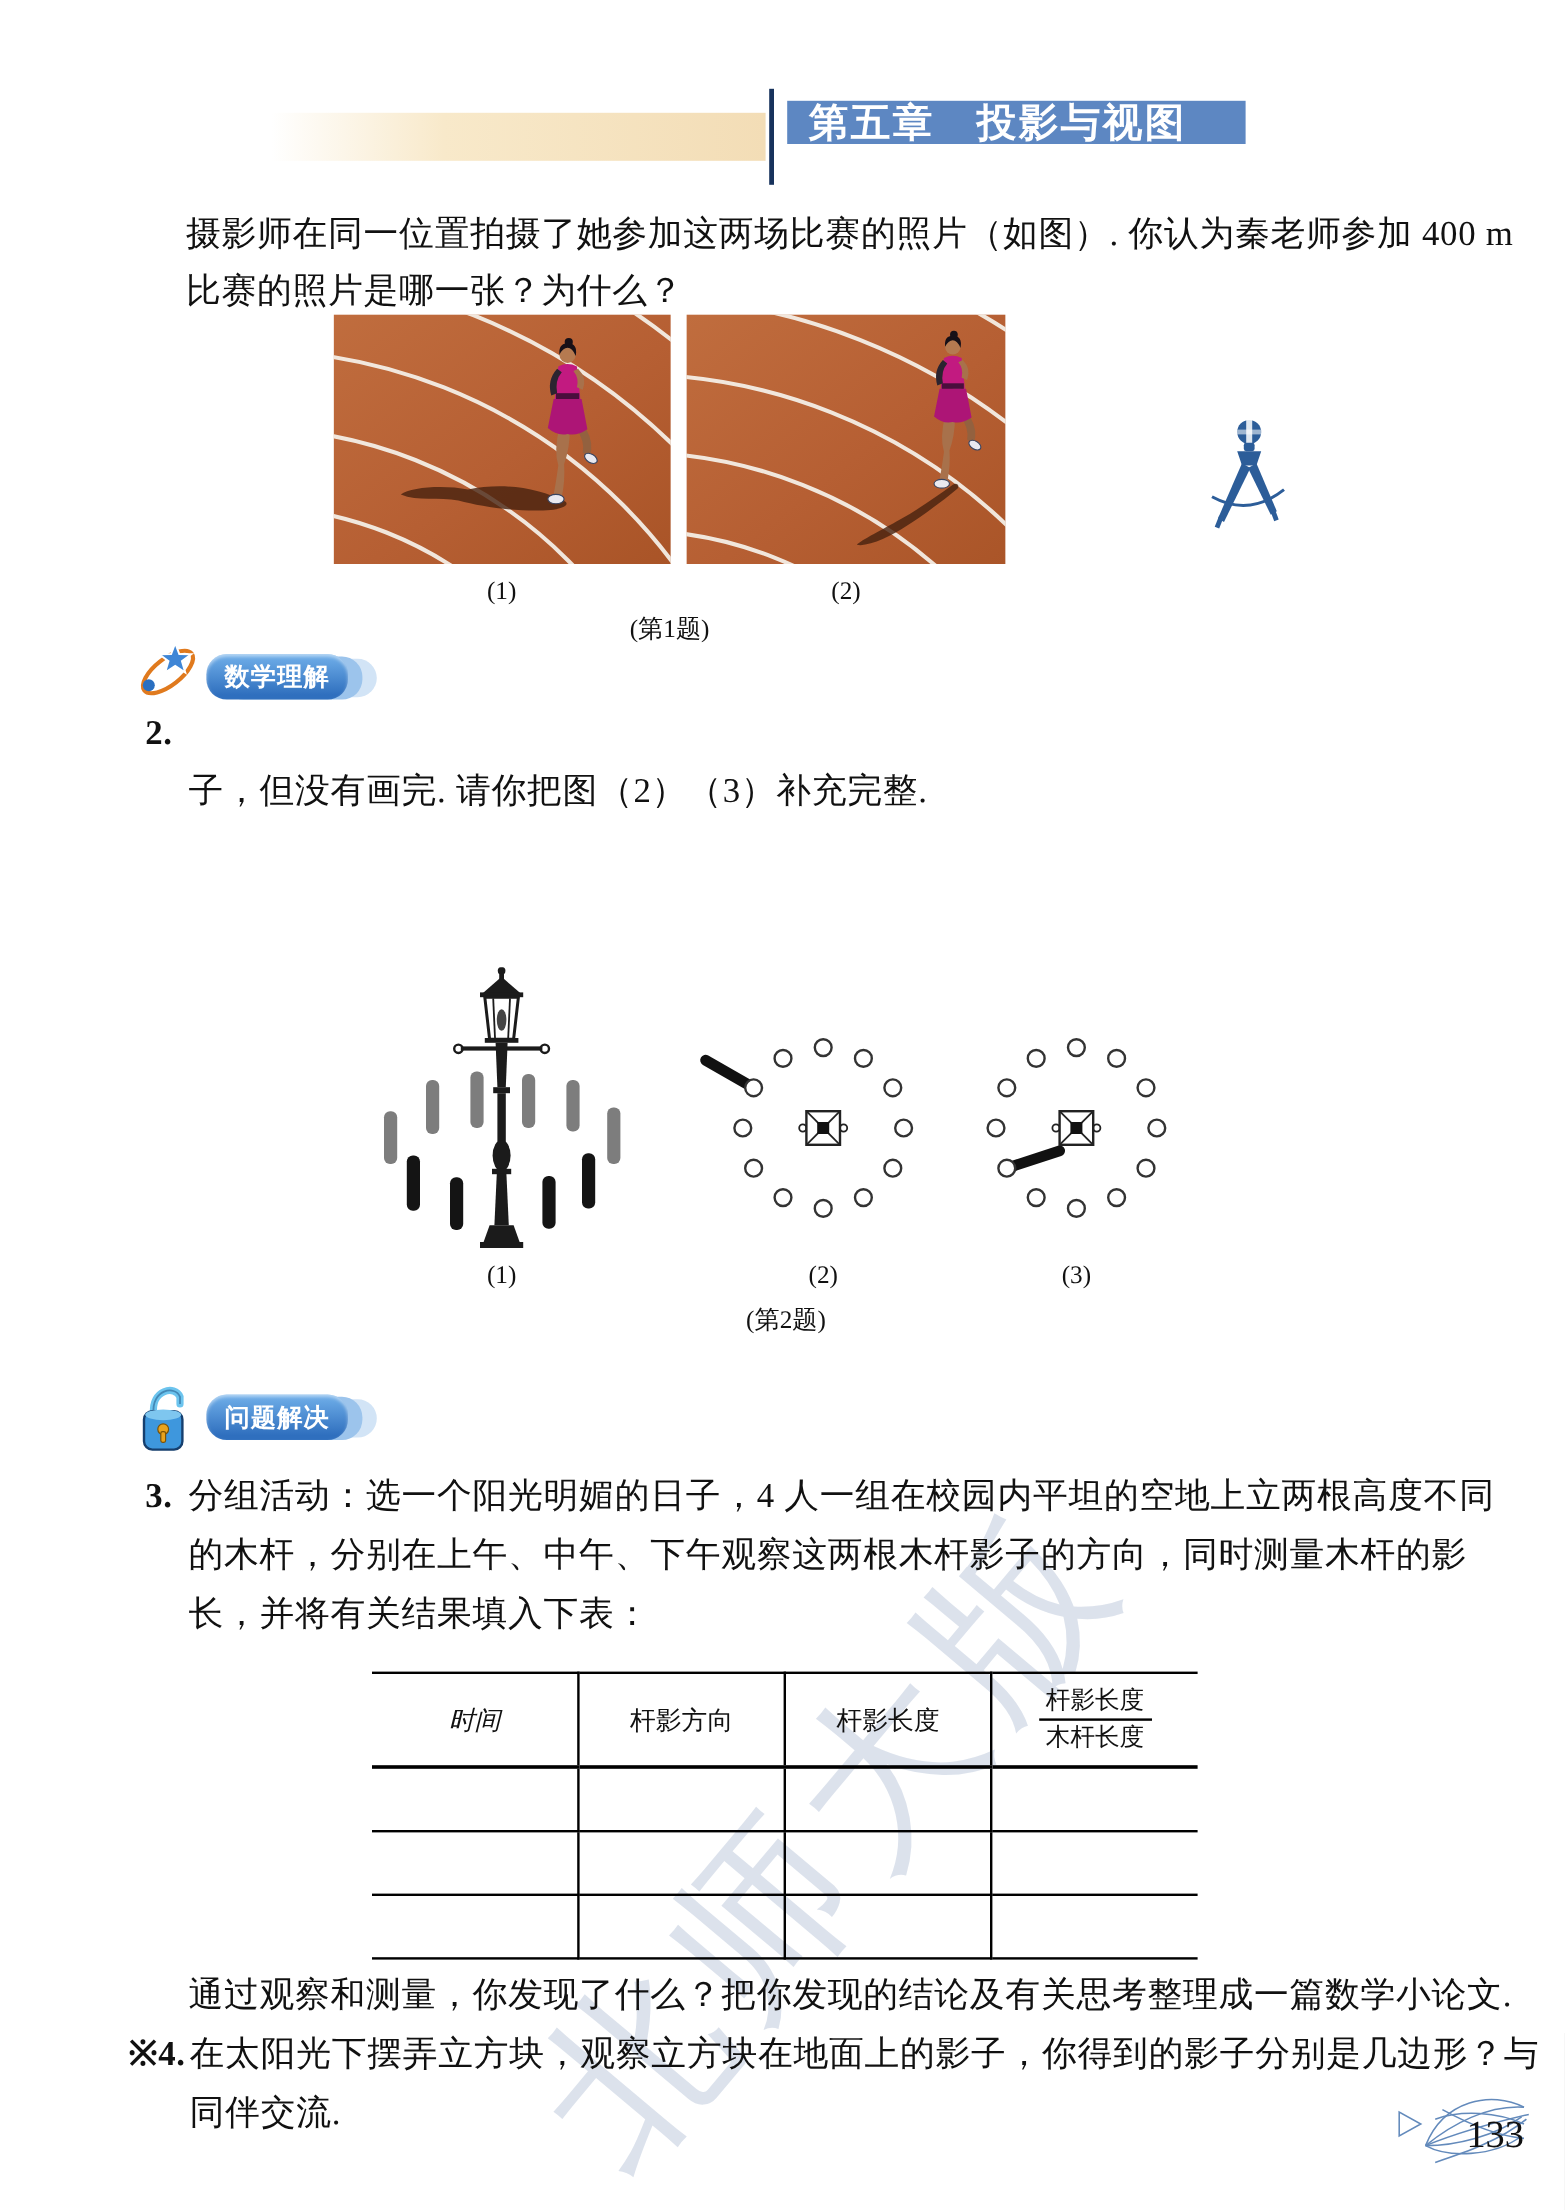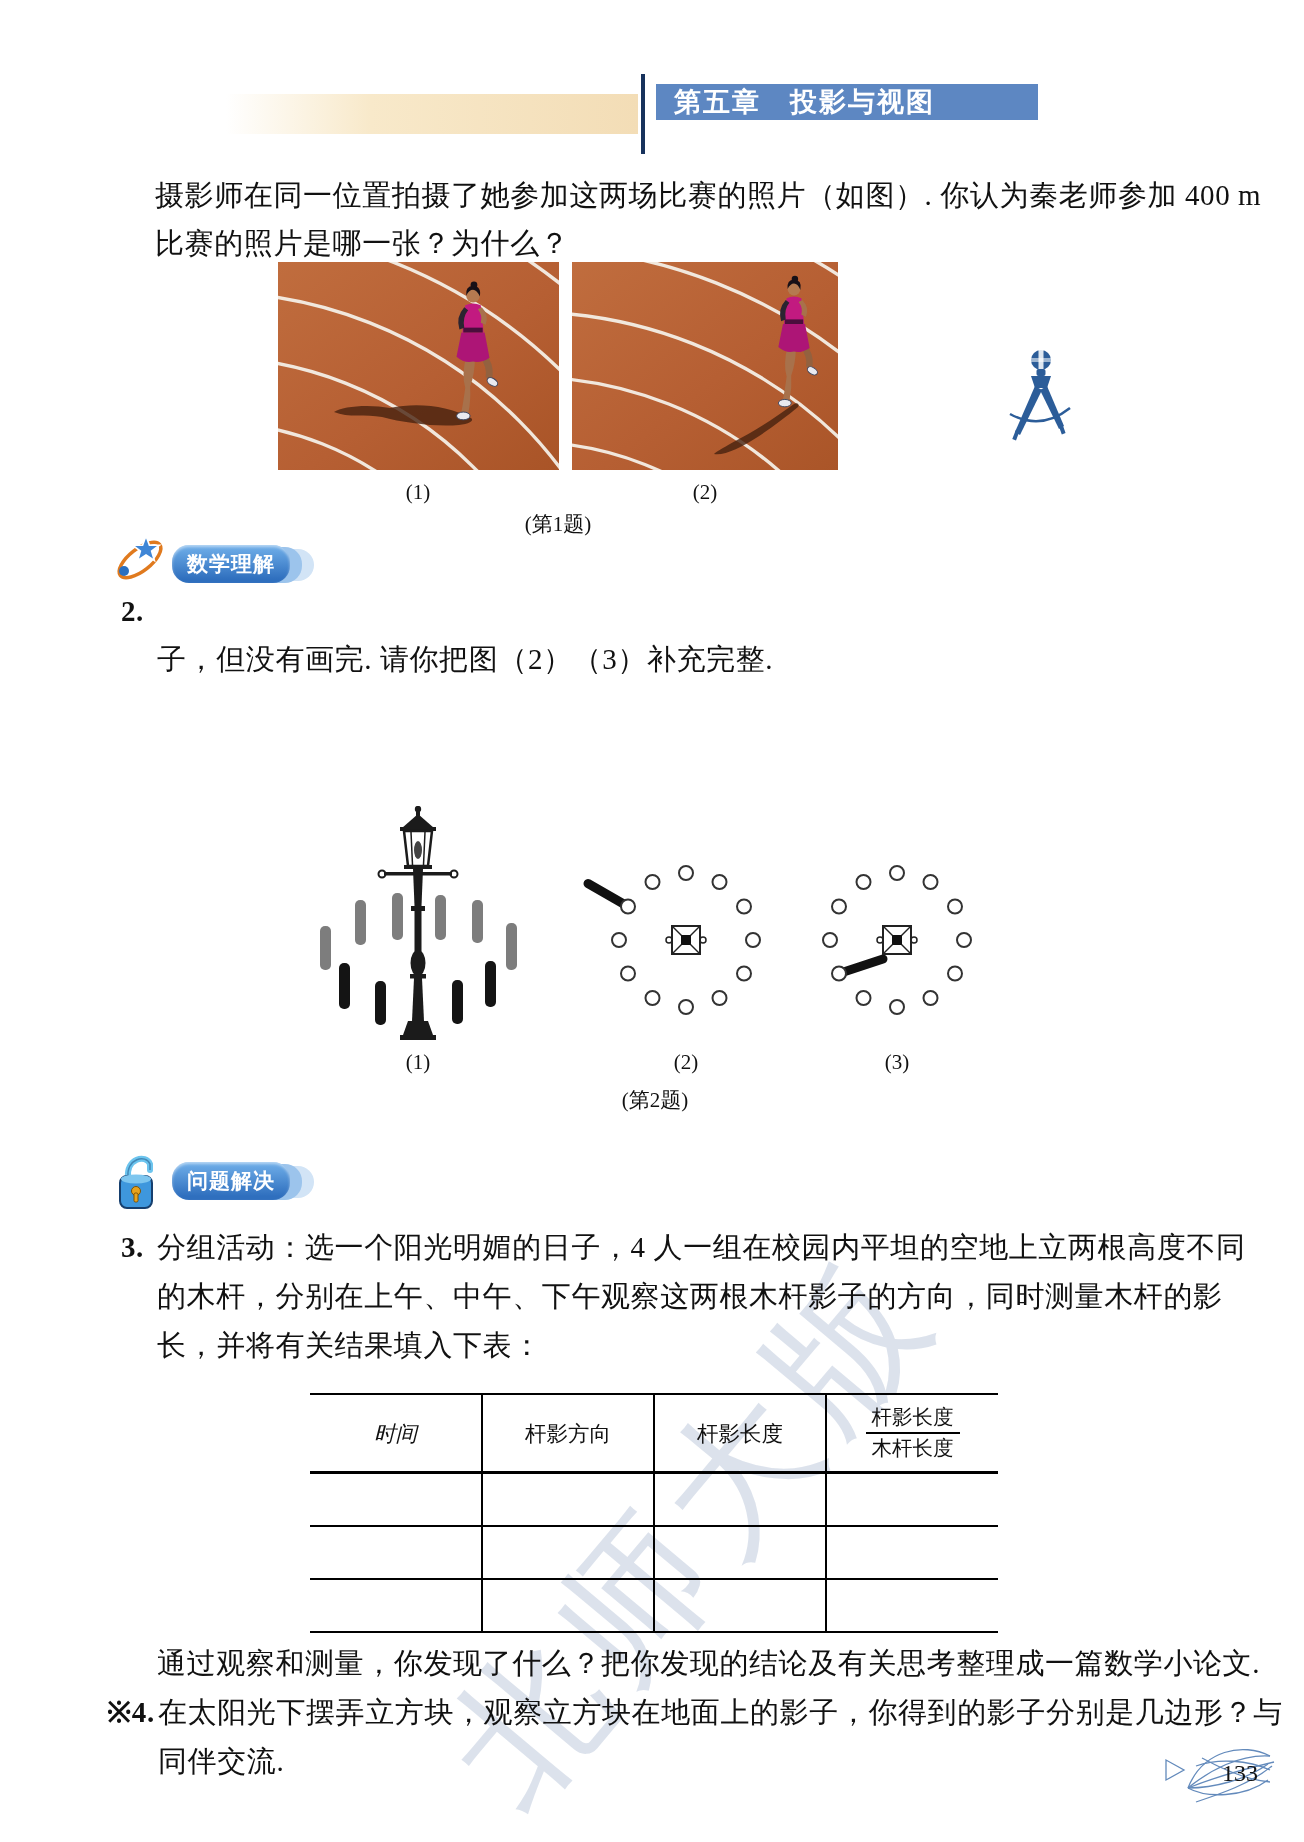--- a/index.html
+++ b/index.html
@@ -9,21 +9,21 @@
     margin:0 auto;
   }
   .abs{position:absolute;}
   
   .accent-bar{left:226px; top:94px; width:412px; height:40px;
     background:linear-gradient(90deg, rgba(248,236,214,0) 0%, #f8e9ca 35%, #f3ddb6 100%);}
   .header-divider{left:641px; top:74px; width:4px; height:80px; background:#17325c;}
   .title-box{left:656px; top:84px; width:382px; height:36px; background:#5d87c2;
     display:flex; align-items:center; padding-left:18px; box-sizing:border-box;}
   .title-box span{color:#fff; font-family:"Liberation Sans","DejaVu Sans",sans-serif;
-    font-weight:bold; font-size:27px; letter-spacing:2px;}
+    font-weight:bold; font-size:33px; letter-spacing:2px;}
   
   .tline{white-space:nowrap; font-size:29px; letter-spacing:0.6px; line-height:30px;}
   .qnum{font-weight:bold; font-family:"Liberation Serif",serif;}
   
   .badge-pill{height:38px; border-radius:17px;
     background:linear-gradient(180deg,#6fadе8 0%, #5d9ade 10%, #2f6fbe 85%);
     background:linear-gradient(180deg,#71b0ea 0%, #2f6fbe 90%);
     display:flex; align-items:center; justify-content:center; z-index:3;
     box-shadow:inset 0 2px 3px rgba(255,255,255,.5);}
   .badge-pill span{color:#fff; font-family:"Liberation Sans","DejaVu Sans",sans-serif;
@@ -43,21 +43,21 @@
   table.activity th:last-child, table.activity td:last-child{border-right:none;}
   .frac{display:inline-block; text-align:center; line-height:1.2; font-size:20.5px;}
   .frac .num{display:block; border-bottom:2px solid #000; padding:0 6px 2px;}
   .frac .den{display:block; padding-top:2px;}
   
   .watermark{left:788px; top:1250px; width:200px; height:500px; z-index:0;
     font-size:150px; color:rgba(158,175,202,0.36); white-space:nowrap;
     transform:rotate(-50deg); transform-origin:0% 100%; letter-spacing:14px;
     font-family:"Liberation Serif",serif; top:1540px;}
   .content{z-index:2;}
-  .pagenum{font-size:24px; font-family:"Liberation Serif",serif;}
+  .pagenum{font-size:32px; font-family:"Liberation Serif",serif;}
 </style>
 </head>
 <body>
 
 <div id="page">
 
   <svg width="0" height="0" style="position:absolute" aria-hidden="true">
     <defs>
       <g id="runner">
         <path d="M -7 74 Q -12 95 -8 107 Q -10 122 -12 132 L -5 134 Q -2 120 -3 106 Q 2 92 2 76 Z" fill="#a8714b"></path>

